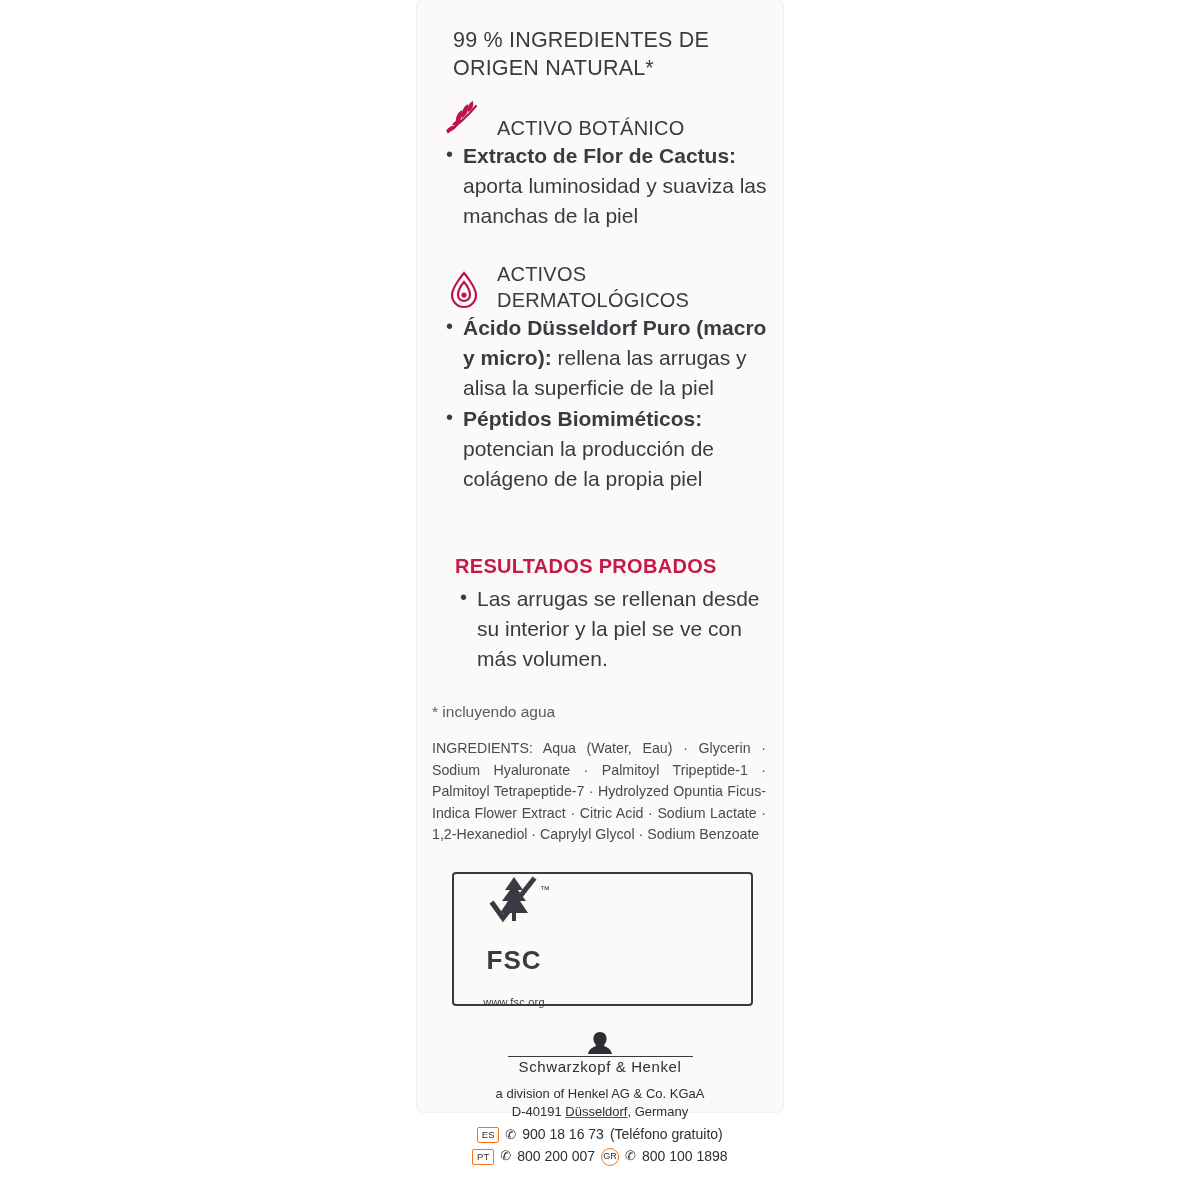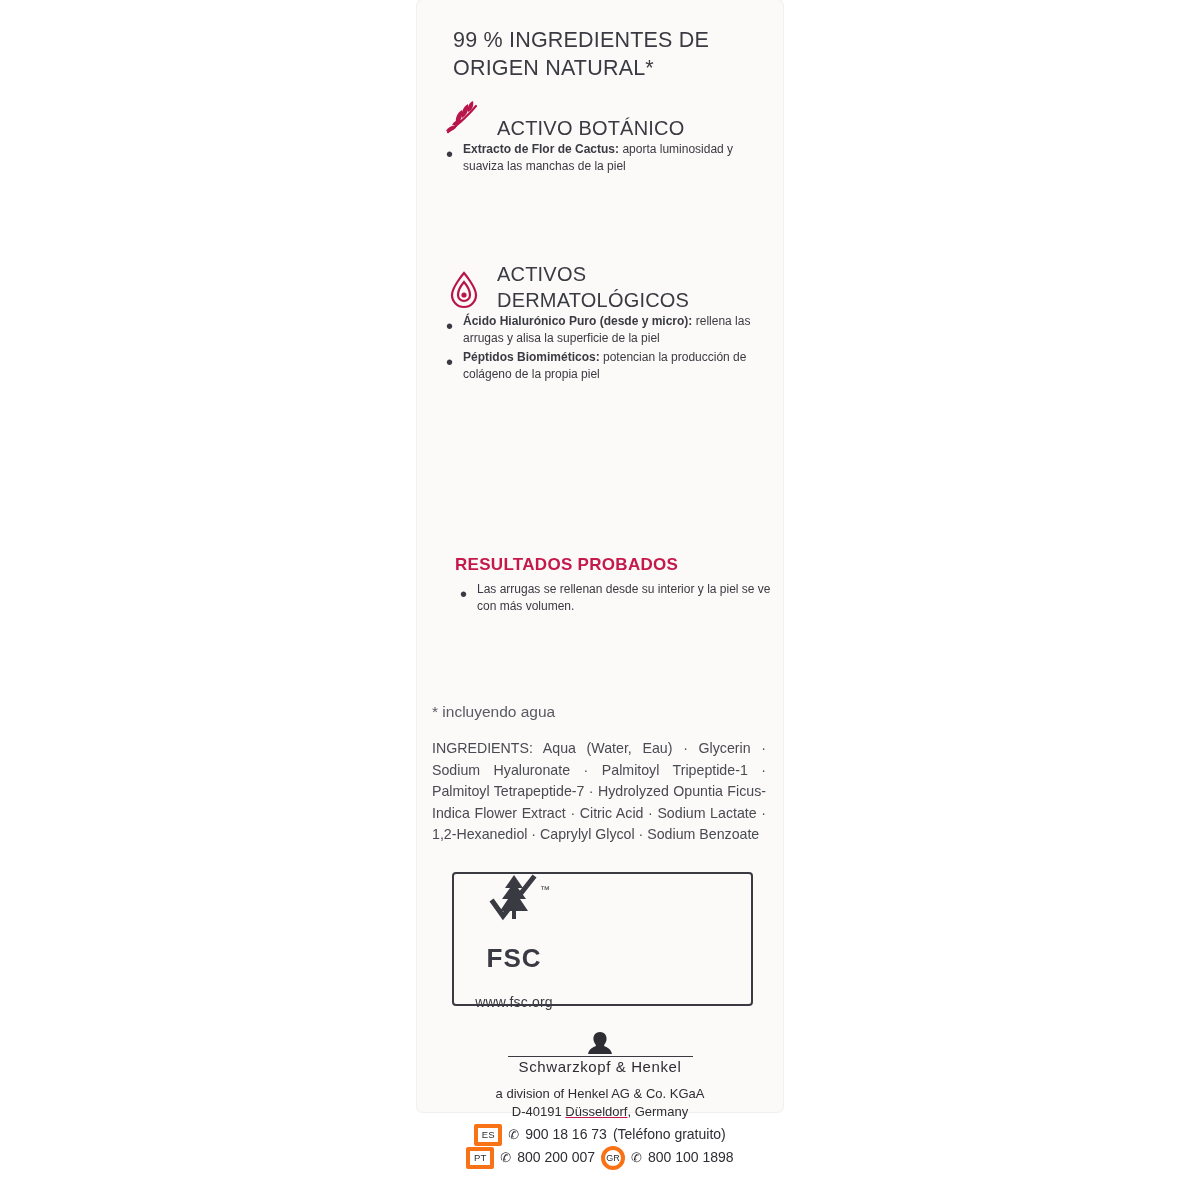--- a/index.html
+++ b/index.html
@@ -89,21 +89,21 @@
   }
 
   ul.bullets {
     list-style: none;
     margin: 0;
     padding: 0;
   }
   ul.bullets li {
     position: relative;
     padding-left: 22px;
-    font-size: 12px;
+    font-size: 21px;
     line-height: 1.42;
     color: #3a3a42;
     margin-bottom: 2px;
   }
   ul.bullets li::before {
     content: "•";
     position: absolute;
     left: 5px;
     top: -1px;
     font-size: 20px;
@@ -118,21 +118,21 @@
   
   .results {
     position: absolute;
     left: 38px;
     top: 555px;
     width: 316px;
   }
   .results-title {
     color: #c5184b;
     font-weight: 700;
-    font-size: 17px;
+    font-size: 20px;
     letter-spacing: 0.3px;
     margin-bottom: 6px;
   }
   .results ul.bullets li {
     padding-left: 22px;
   }
 
   
   .footnote {
     position: absolute;
@@ -183,21 +183,21 @@
     color: #3a3a42;
   }
   .fsc-word {
     font-size: 26px;
     font-weight: 700;
     letter-spacing: 1px;
     color: #3a3a42;
     margin-top: 13px;
   }
   .fsc-url {
-    font-size: 14px;
+    font-size: 11px;
     color: #3a3a42;
     margin-top: 20px;
     letter-spacing: 0.2px;
   }
   .fsc-right {
     flex: 1;
     text-align: center;
     color: #3a3a42;
     padding-right: 6px;
   }
@@ -242,21 +242,21 @@
     font-size: 14px;
     color: #2d2d33;
     line-height: 1.55;
   }
   .cc-row { display: flex; justify-content: center; align-items: center; gap: 6px; }
   .cc-badge {
     display: inline-flex;
     align-items: center;
     justify-content: center;
     width: 20px; height: 14px;
-    border: 4px solid #f97316;
+    border: 1px solid #f97316;
     border-radius: 2px;
     font-size: 9.5px;
     line-height: 1;
     letter-spacing: 0.2px;
   }
   .cc-badge.round { border-radius: 50%; width: 16px; height: 16px; font-size: 9px; }
   .phone-ico { font-size: 13px; }
 </style>
 </head>
 <body>
@@ -295,21 +295,21 @@
               <g fill="none" stroke="#b8154a" stroke-width="2.2">
                 <path d="M22 5 C22 5 10 19 10 27 A12 12 0 0 0 34 27 C34 19 22 5 22 5 Z"></path>
                 <path d="M22 14 C22 14 16 21 16 27 A6 6 0 0 0 28 27 C28 21 22 14 22 14 Z"></path>
                 <circle cx="22" cy="27" r="2.6" fill="#b8154a" stroke="none"></circle>
               </g>
             </svg>
           </span>
           <span class="sec-title">ACTIVOS DERMATOLÓGICOS</span>
         </div>
         <ul class="bullets derm-list">
-          <li><span class="b-strong">Ácido Hialurónico Puro (desde y micro):</span><span> rellena las arrugas y alisa la superficie de la piel</span></li>
+          <li><span class="b-strong">Ácido Düsseldorf Puro (macro y micro):</span><span> rellena las arrugas y alisa la superficie de la piel</span></li>
           <li><span class="b-strong">Péptidos Biomiméticos:</span><span> potencian la producción de colágeno de la propia piel</span></li>
         </ul>
       </div>
 
       <div class="results">
         <div class="results-title">RESULTADOS PROBADOS</div>
         <ul class="bullets">
           <li>Las arrugas se rellenan desde su interior y la piel se ve con más volumen.</li>
         </ul>
       </div>

